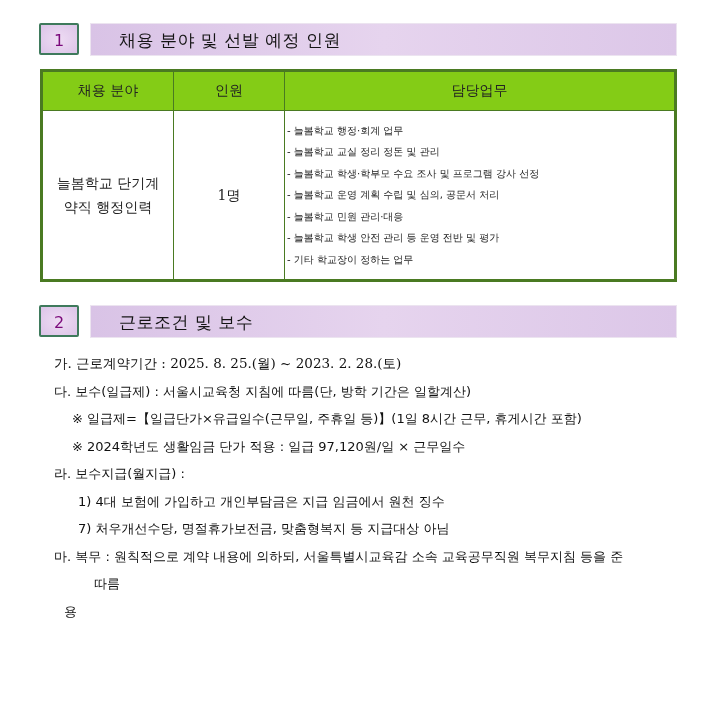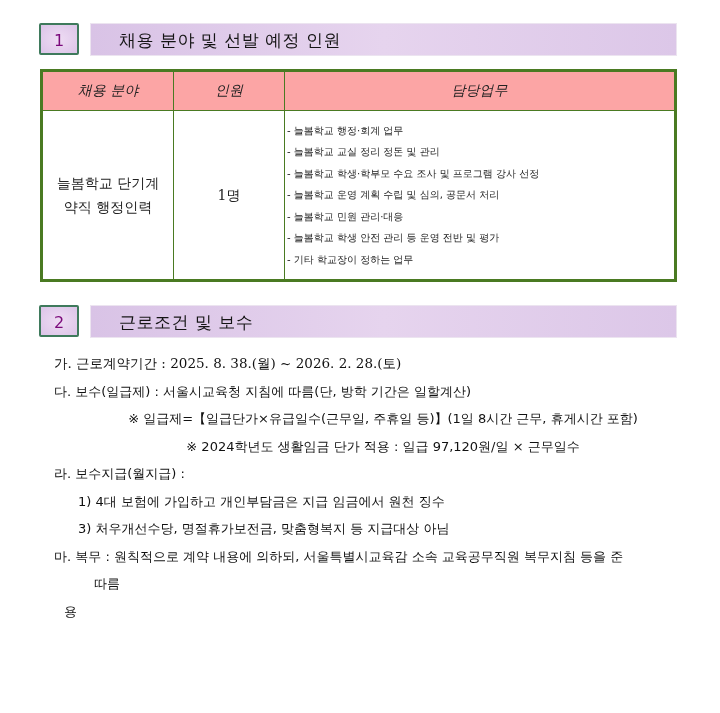--- a/index.html
+++ b/index.html
@@ -24,37 +24,37 @@
     border: 1px solid #ece4f0; box-sizing: border-box;
     font-size: 17px; line-height: 32px; padding-left: 28px; color: #141414;
     letter-spacing: 0.5px;
   }
   table.recruit {
     position: absolute; left: 40px; top: 69px; width: 637px;
     border-collapse: collapse; border: 3px solid #4a7a22;
     font-size: 13.5px;
   }
   table.recruit th {
-    background: #fca5a5; font-weight: normal; height: 36px;
+    background: #84cc16; font-weight: normal; height: 36px;
     border-right: 1px solid #4a7a22; border-bottom: 1px solid #4a7a22;
-    color: #222; font-size: 14px; font-style: italic;
+    color: #222; font-size: 14px;
   }
   table.recruit td {
     border-right: 1px solid #4a7a22; vertical-align: middle; text-align: center;
     color: #222; height: 160px;
   }
   table.recruit td.duties { text-align: left; padding: 4px 0 4px 2px; font-size: 10px; line-height: 21.5px; }
   .field-cell { font-size: 14px; line-height: 24px; }
   .body-block {
     position: absolute; left: 54px; top: 350px; width: 640px;
     font-family: "DejaVu Serif", "Liberation Serif", serif;
     font-size: 13.5px; color: #111;
   }
   .line { height: 27.5px; line-height: 27.5px; white-space: nowrap; }
-  .ind1 { padding-left: 18px; text-align: center; }
+  .ind1 { padding-left: 18px; }
   .ind2 { padding-left: 24px; }
   .ind3 { padding-left: 40px; }
   .ind-ma2 { padding-left: 10px; }
   .sans { font-family: "DejaVu Sans", "Liberation Sans", sans-serif; font-size: 13px; }
 </style>
 </head>
 <body>
 
 <div class="sec-head" style="top:23px;">
   <div class="sec-num">1</div>
@@ -88,23 +88,23 @@
     </tr>
   </tbody>
 </table>
 
 <div class="sec-head" style="top:305px;">
   <div class="sec-num">2</div>
   <div class="sec-title">근로조건 및 보수</div>
 </div>
 
 <div class="body-block">
-  <div class="line">가. 근로계약기간 : 2025. 8. 38.(월) ~ 2026. 2. 28.(토)</div>
+  <div class="line">가. 근로계약기간 : 2025. 8. 25.(월) ~ 2023. 2. 28.(토)</div>
   <div class="line sans">다. 보수(일급제) : 서울시교육청 지침에 따름(단, 방학 기간은 일할계산)</div>
   <div class="line sans ind1">※ 일급제=【일급단가×유급일수(근무일, 주휴일 등)】(1일 8시간 근무, 휴게시간 포함)</div>
   <div class="line sans ind1">※ 2024학년도 생활임금 단가 적용 : 일급 97,120원/일 × 근무일수</div>
   <div class="line sans">라. 보수지급(월지급) :</div>
   <div class="line sans ind2">1) 4대 보험에 가입하고 개인부담금은 지급 임금에서 원천 징수</div>
-  <div class="line sans ind2">3) 처우개선수당, 명절휴가보전금, 맞춤형복지 등 지급대상 아님</div>
+  <div class="line sans ind2">7) 처우개선수당, 명절휴가보전금, 맞춤형복지 등 지급대상 아님</div>
   <div class="line sans">마. 복무 : 원칙적으로 계약 내용에 의하되, 서울특별시교육감 소속 교육공무직원 복무지침 등을 준</div>
   <div class="line sans ind3">따름</div>
   <div class="line sans ind-ma2">용</div>
 </div>
 
 </body></html>

